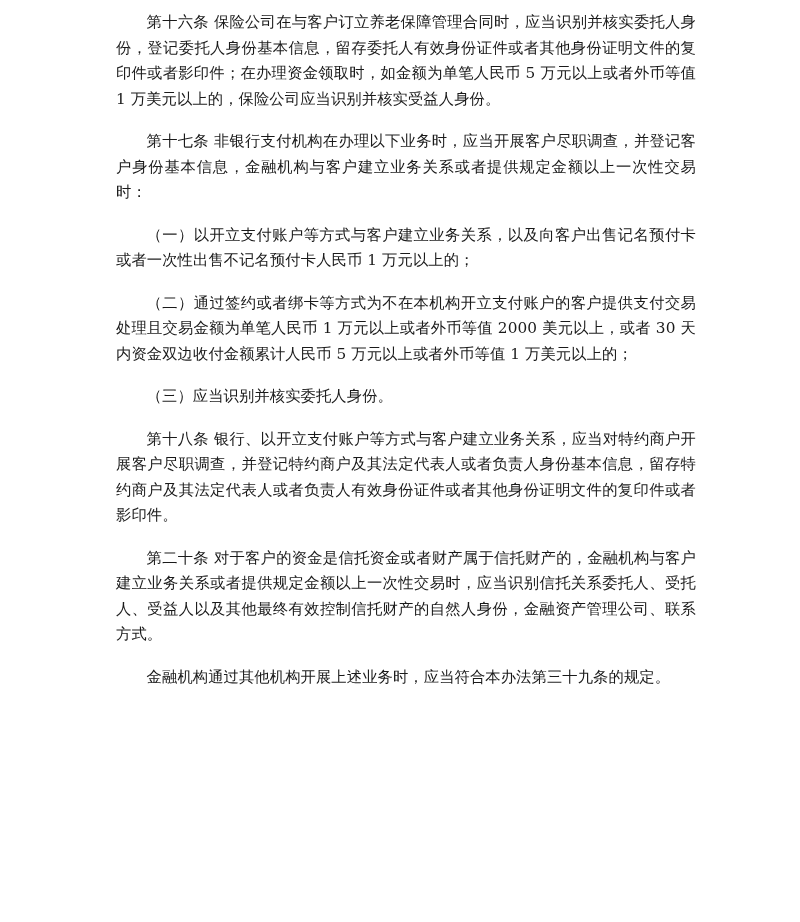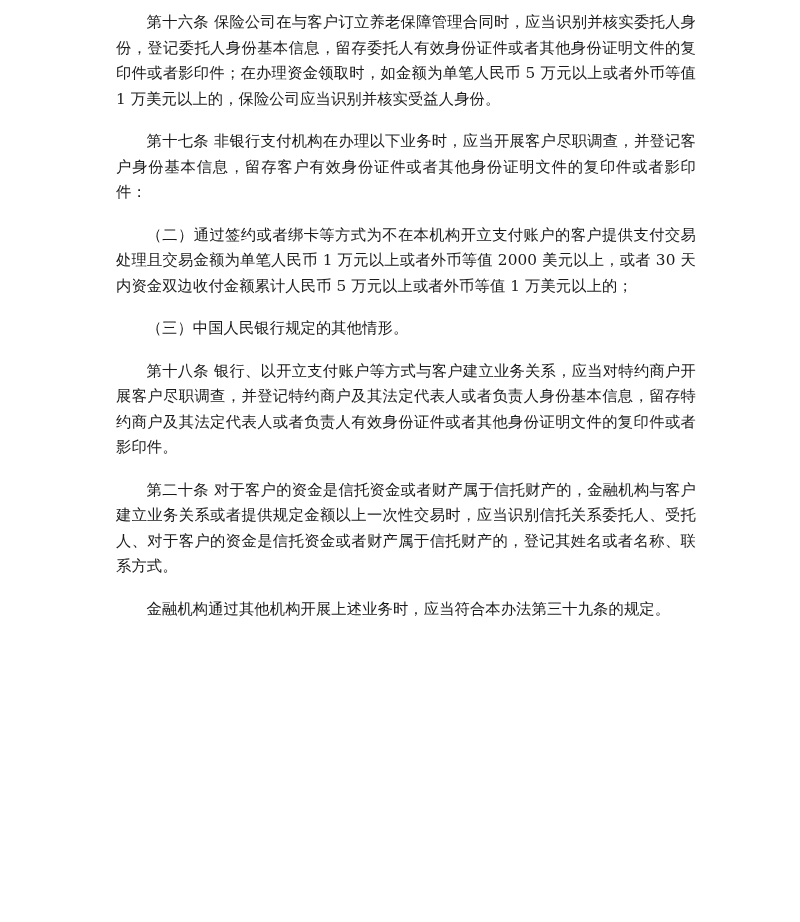--- a/index.html
+++ b/index.html
@@ -43,21 +43,22 @@
   p.para:last-child {
     margin-bottom: 0;
   }
 </style>
 </head>
 <body>
 
 <div class="page">
   <div class="doc-body">
     <p class="para indent">第十六条  保险公司在与客户订立养老保障管理合同时，应当识别并核实委托人身份，登记委托人身份基本信息，留存委托人有效身份证件或者其他身份证明文件的复印件或者影印件；在办理资金领取时，如金额为单笔人民币 5 万元以上或者外币等值 1 万美元以上的，保险公司应当识别并核实受益人身份。</p>
-    <p class="para indent">第十七条  非银行支付机构在办理以下业务时，应当开展客户尽职调查，并登记客户身份基本信息，留存客户有效身份证件或者其他身份证明文件的复印件或者影印件：</p>
+    <p class="para indent">第十七条  非银行支付机构在办理以下业务时，应当开展客户尽职调查，并登记客户身份基本信息，金融机构与客户建立业务关系或者提供规定金额以上一次性交易时：</p>
+    <p class="para item">（一）以开立支付账户等方式与客户建立业务关系，以及向客户出售记名预付卡或者一次性出售不记名预付卡人民币 1 万元以上的；</p>
     <p class="para item">（二）通过签约或者绑卡等方式为不在本机构开立支付账户的客户提供支付交易处理且交易金额为单笔人民币 1 万元以上或者外币等值 2000 美元以上，或者 30 天内资金双边收付金额累计人民币 5 万元以上或者外币等值 1 万美元以上的；</p>
-    <p class="para item">（三）中国人民银行规定的其他情形。</p>
+    <p class="para item">（三）应当识别并核实委托人身份。</p>
     <p class="para indent">第十八条  银行、以开立支付账户等方式与客户建立业务关系，应当对特约商户开展客户尽职调查，并登记特约商户及其法定代表人或者负责人身份基本信息，留存特约商户及其法定代表人或者负责人有效身份证件或者其他身份证明文件的复印件或者影印件。</p>
-    <p class="para indent">第二十条  对于客户的资金是信托资金或者财产属于信托财产的，金融机构与客户建立业务关系或者提供规定金额以上一次性交易时，应当识别信托关系委托人、受托人、对于客户的资金是信托资金或者财产属于信托财产的，登记其姓名或者名称、联系方式。</p>
+    <p class="para indent">第二十条  对于客户的资金是信托资金或者财产属于信托财产的，金融机构与客户建立业务关系或者提供规定金额以上一次性交易时，应当识别信托关系委托人、受托人、受益人以及其他最终有效控制信托财产的自然人身份，金融资产管理公司、联系方式。</p>
     <p class="para indent">金融机构通过其他机构开展上述业务时，应当符合本办法第三十九条的规定。</p>
 
   </div>
 </div>
 
 </body></html>

